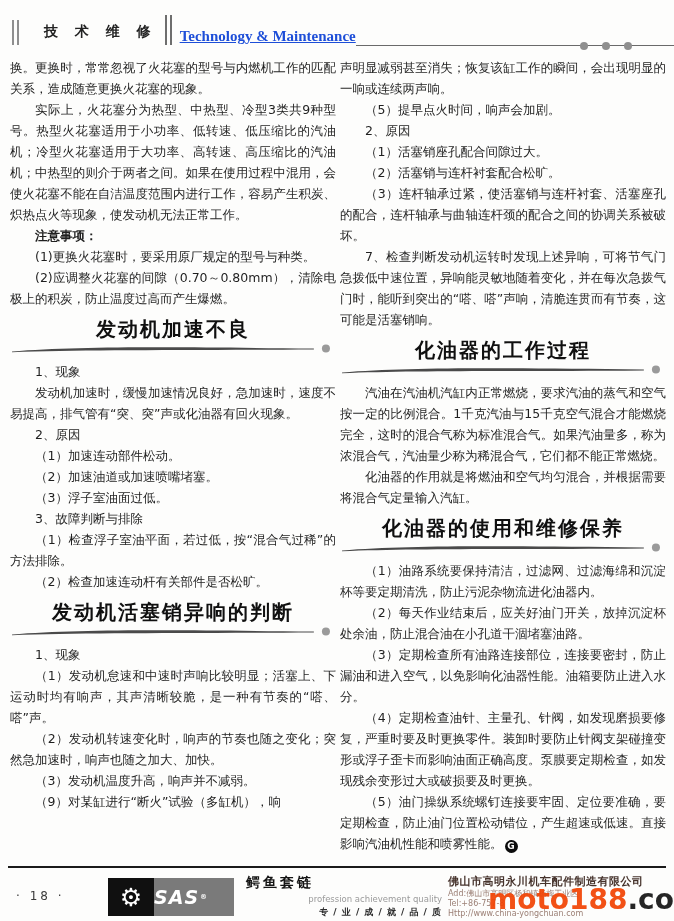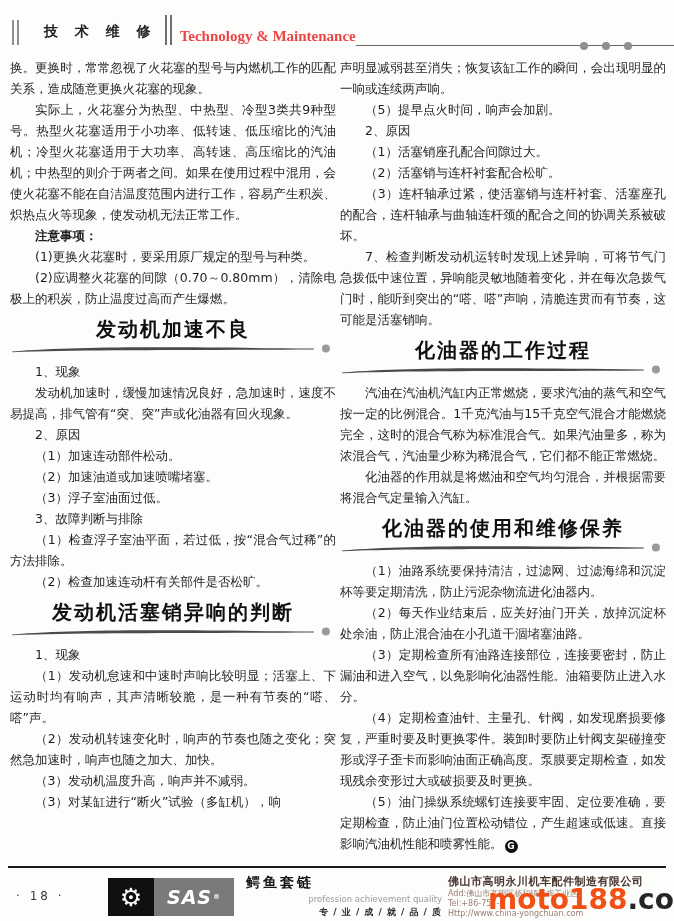--- a/index.html
+++ b/index.html
@@ -12,21 +12,21 @@
   
   .header { position:absolute; top:14px; left:12px; right:0; height:32px;
             display:flex; align-items:flex-end; }
   .dbar { display:inline-flex; gap:3px; margin:0 6px 1px 0; }
   .dbar i { display:block; width:2px; background:#8f8f8f; }
   .dbar.first i { height:25px; }
   .dbar.second i { height:30px; background:#6e6e6e; }
   .cn-title { font-size:14px; font-weight:bold; letter-spacing:6px; color:#222;
               margin:0 8px 5px 19px; white-space:nowrap; }
   .en-title { font-family:"Liberation Serif","DejaVu Serif",serif; font-weight:bold;
-              font-size:15px; color:#ef4444; margin:0 0 1px 2px; white-space:nowrap; }
+              font-size:15px; color:#1d4ed8; margin:0 0 1px 2px; white-space:nowrap;text-decoration:underline; }
   .hline { flex:1; height:14px; border-bottom:1.5px solid #6a6a6a; position:relative; }
   .hline .dot { position:absolute; bottom:-4.5px; width:8px; height:8px;
                 border-radius:50%; background:#8f8f8f; }
   .hline .d1{ left:224px; } .hline .d2{ left:246px; } .hline .d3{ left:268px; }
   
   .col { position:absolute; top:57px; width:326px; font-size:12.5px;
          line-height:21px; text-align:justify; color:#1f1f1f; }
   .col.left { left:10px; } .col.right { left:340px; }
   .para { text-indent:2em; }
   .p_noindent { text-indent:0; }
@@ -41,21 +41,21 @@
               vertical-align:-1px; }
   
   .footer { position:absolute; left:8px; right:8px; top:866px; height:55px;
             border-top:2px solid #1b1b1b; }
   .pageno { position:absolute; left:8px; top:21px; font-size:12px; color:#3a3a3a;
             letter-spacing:3px; white-space:nowrap; }
   .logo { position:absolute; left:100px; top:10px; width:126px; height:38px; display:flex; }
   .logo .gearbox { width:46px; background:#101010; color:#fff; display:flex;
                    align-items:center; justify-content:center; font-size:25px; }
   .logo .sasbox { flex:1; background:#7a7a7a; color:#fff; display:flex;
-                  align-items:center; justify-content:center; font-style:italic;
+                  align-items:center; justify-content:flex-start; font-style:italic;
                   font-weight:bold; font-size:19px; letter-spacing:1px; }
   .logo .sasbox sup { font-size:7px; margin-left:1px; }
   .brand { position:absolute; left:238px; top:6px; width:196px; }
   .brand-name { font-size:14px; font-weight:bold; letter-spacing:3px; color:#141414; }
   .brand-en { font-size:8.5px; color:#9a9a9a; text-align:right; margin-top:2px; }
   .brand-cn { font-size:9px; color:#2c2c2c; font-weight:bold; text-align:right;
               margin-top:2px; letter-spacing:1px; }
   .company { position:absolute; left:440px; top:6px; width:228px; }
   .company-name { font-size:11px; font-weight:bold; color:#46332c; letter-spacing:.5px;
                   white-space:nowrap; }
@@ -112,21 +112,21 @@
     <div class="swoosh-wrap">
       <svg class="swoosh" viewBox="0 0 324 13" preserveAspectRatio="none">
         <path d="M2 8.5 C 70 3.2, 160 3.8, 302 5.6 L 302 6.4 C 160 7.6, 70 6.4, 2 9.3 Z" fill="#4a4a4a"></path>
         <circle cx="314" cy="5.5" r="4" fill="#9a9a9a"></circle>
       </svg>
     </div>
     <div class="para p">1、现象</div>
     <div class="para p">（1）发动机怠速和中速时声响比较明显；活塞上、下运动时均有响声，其声清晰较脆，是一种有节奏的“嗒、嗒”声。</div>
     <div class="para p">（2）发动机转速变化时，响声的节奏也随之变化；突然急加速时，响声也随之加大、加快。</div>
     <div class="para p">（3）发动机温度升高，响声并不减弱。</div>
-    <div class="para p">（3）对某缸进行“断火”试验（多缸机），响</div>
+    <div class="para p">（9）对某缸进行“断火”试验（多缸机），响</div>
   </div>
 <div class="col right">
     <div class="para p_noindent">声明显减弱甚至消失；恢复该缸工作的瞬间，会出现明显的一响或连续两声响。</div>
     <div class="para p">（5）提早点火时间，响声会加剧。</div>
     <div class="para p">2、原因</div>
     <div class="para p">（1）活塞销座孔配合间隙过大。</div>
     <div class="para p">（2）活塞销与连杆衬套配合松旷。</div>
     <div class="para p">（3）连杆轴承过紧，使活塞销与连杆衬套、活塞座孔的配合，连杆轴承与曲轴连杆颈的配合之间的协调关系被破坏。</div>
     <div class="para p">7、检查判断发动机运转时发现上述异响，可将节气门急拨低中速位置，异响能灵敏地随着变化，并在每次急拨气门时，能听到突出的“嗒、嗒”声响，清脆连贯而有节奏，这可能是活塞销响。</div>
     <div class="heading">化油器的工作过程</div>

